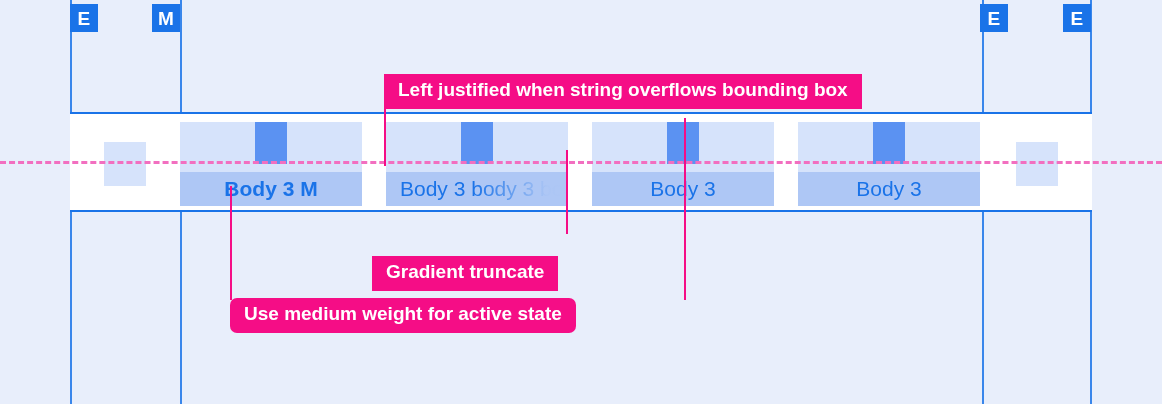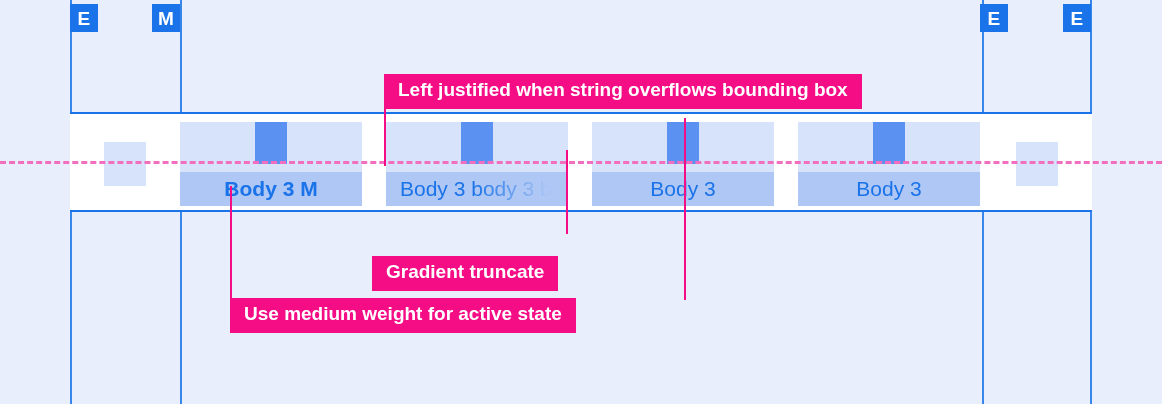--- a/index.html
+++ b/index.html
@@ -183,17 +183,17 @@
 
   <div class="centerline"></div>
 
   <div class="leader" style="left:384px;top:104px;height:62px;"></div>
   <div class="callout" style="left:384px;top:74px;">Left justified when string overflows bounding box</div>
 
   <div class="leader" style="left:566px;top:150px;height:84px;"></div>
   <div class="callout" style="left:372px;top:226px;margin-top:30px;">Gradient truncate</div>
 
   <div class="leader" style="left:230px;top:186px;height:114px;"></div>
-  <div class="callout" style="left:230px;top:298px;">Use medium weight for active state</div>
+  <div class="callout" style="left:230px;top:298px;border-radius:7px;">Use medium weight for active state</div>
 
   <div class="leader" style="left:684px;top:118px;height:182px;"></div>
 
 </div>
 
 </body></html>

